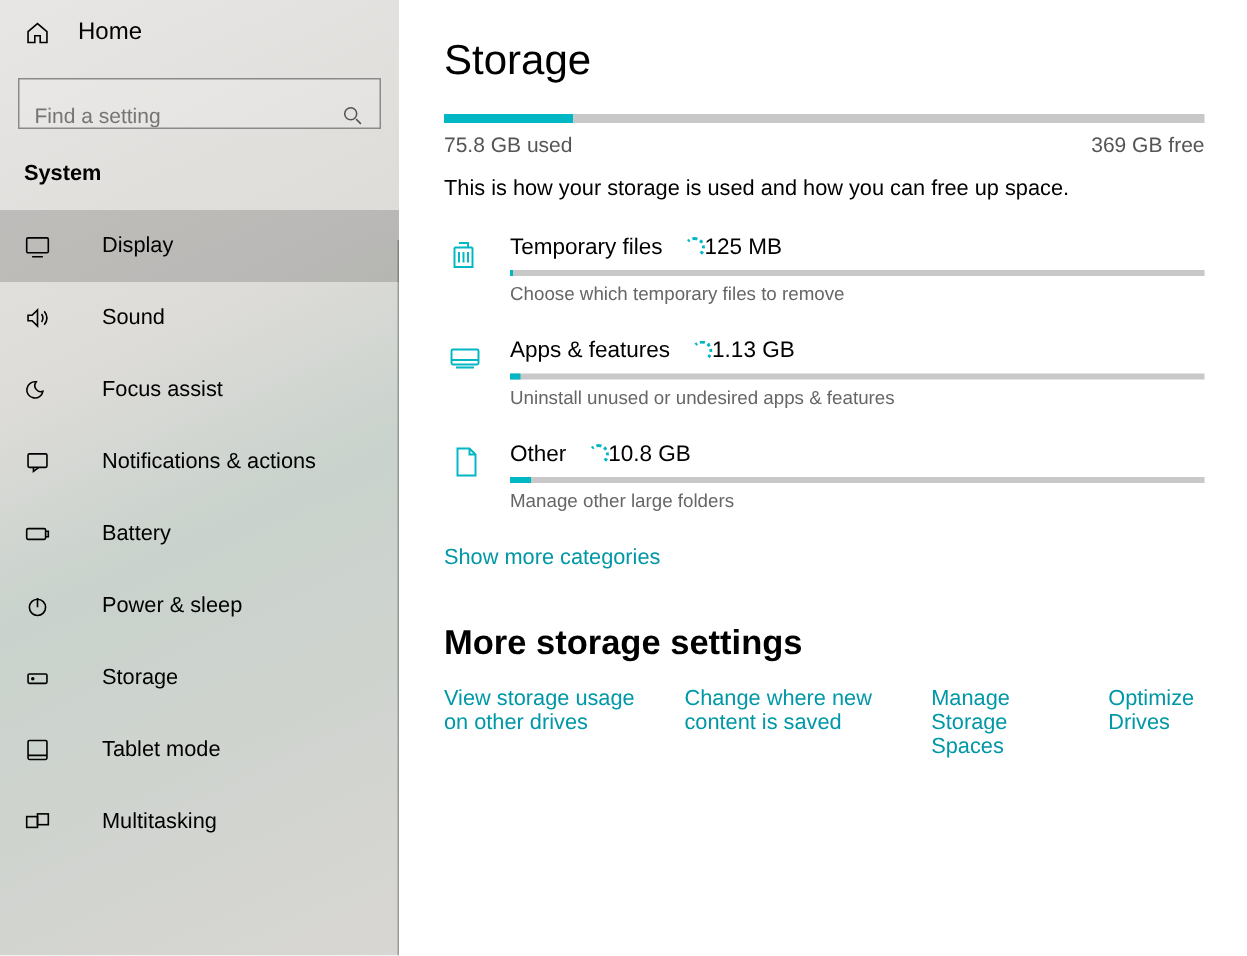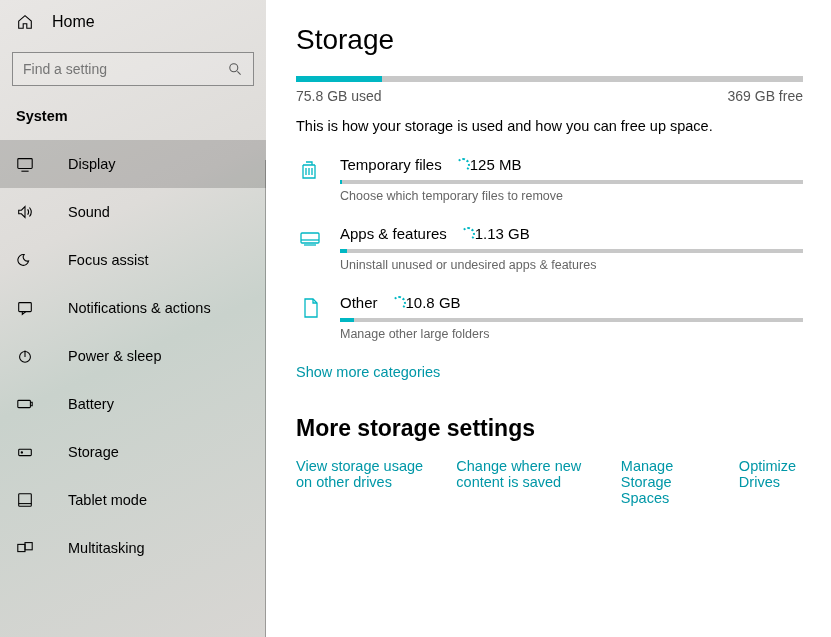--- a/index.html
+++ b/index.html
@@ -1,21 +1,21 @@
 <!DOCTYPE html>
 <html><head>
 <meta charset="utf-8">
 <style>
   * { box-sizing: border-box; margin: 0; padding: 0; font-family: "Segoe UI", -apple-system, sans-serif; }
   body { width: 831px; height: 637px; display: flex; background: #fff; color: #000; overflow: hidden; }
   .sidebar { width: 266px; height: 100%; background: linear-gradient(155deg, #e8e6e4 0%, #dedcd9 35%, #c9d2cc 55%, #d8d6d3 100%); display: flex; flex-direction: column; position: relative; }
   .home-row { display: flex; align-items: center; gap: 18px; padding: 10px 18px 10px 16px; height: 44px; cursor: pointer; }
   .home-row .icon { width: 18px; display: flex; justify-content: center; }
   .search-wrap { padding: 8px 12px 4px 12px; }
-  .search { display: flex; align-items: center; border: 1px solid #8a8a8a; background: rgba(255,255,255,0.15); height: 34px; padding: 0 10px; }
+  .search { display: flex; align-items: flex-end; border: 1px solid #8a8a8a; background: rgba(255,255,255,0.15); height: 34px; padding: 0 10px; }
   .search input { flex: 1; border: none; outline: none; background: transparent; font-size: 14px; color: #333; }
   .search .mag { color: #555; }
   .section-title { padding: 18px 16px 6px 16px; font-weight: 600; font-size: 14.5px; }
   .nav { margin-top: 10px; display: flex; flex-direction: column; }
   .nav-item { display: flex; align-items: center; gap: 34px; padding: 0 16px; height: 48px; cursor: pointer; font-size: 14.5px; }
   .nav-item .icon { width: 18px; display: flex; justify-content: center; color: #000; }
   .nav-item.selected { background: rgba(0,0,0,0.16); position: relative; }
   .sidebar-divider { position: absolute; right: 0; top: 160px; bottom: 0; width: 1px; background: rgba(0,0,0,0.28); }
 
   .main { flex: 1; padding: 24px 28px 24px 30px; overflow: auto; }
@@ -99,34 +99,34 @@
           <svg width="18" height="18" viewBox="0 0 20 20" fill="none" stroke="#000" stroke-width="1.2">
             <rect x="3" y="4" width="14" height="10" rx="1"></rect>
             <path d="M7 14 L7 17 L11 14"></path>
           </svg>
         </span>
       <span>Notifications &amp; actions</span>
     </div>
     <div class="nav-item">
       <span class="icon">
           <svg width="18" height="18" viewBox="0 0 20 20" fill="none" stroke="#000" stroke-width="1.2">
+            <rect x="2" y="6" width="14" height="8" rx="1"></rect>
+            <path d="M16 8 H18 V12 H16"></path>
+          </svg>
+        </span>
+      <span>Battery</span>
+    </div>
+    <div class="nav-item">
+      <span class="icon">
+          <svg width="18" height="18" viewBox="0 0 20 20" fill="none" stroke="#000" stroke-width="1.2">
             <circle cx="10" cy="11" r="6"></circle>
             <path d="M10 4 V11"></path>
           </svg>
         </span>
       <span>Power &amp; sleep</span>
-    </div>
-    <div class="nav-item">
-      <span class="icon">
-          <svg width="18" height="18" viewBox="0 0 20 20" fill="none" stroke="#000" stroke-width="1.2">
-            <rect x="2" y="6" width="14" height="8" rx="1"></rect>
-            <path d="M16 8 H18 V12 H16"></path>
-          </svg>
-        </span>
-      <span>Battery</span>
     </div>
     <div class="nav-item">
       <span class="icon">
           <svg width="18" height="18" viewBox="0 0 20 20" fill="none" stroke="#000" stroke-width="1.2">
             <rect x="3" y="7" width="14" height="7" rx="1"></rect>
             <circle cx="6.5" cy="10.5" r="0.7" fill="#000"></circle>
           </svg>
         </span>
       <span>Storage</span>
     </div>

